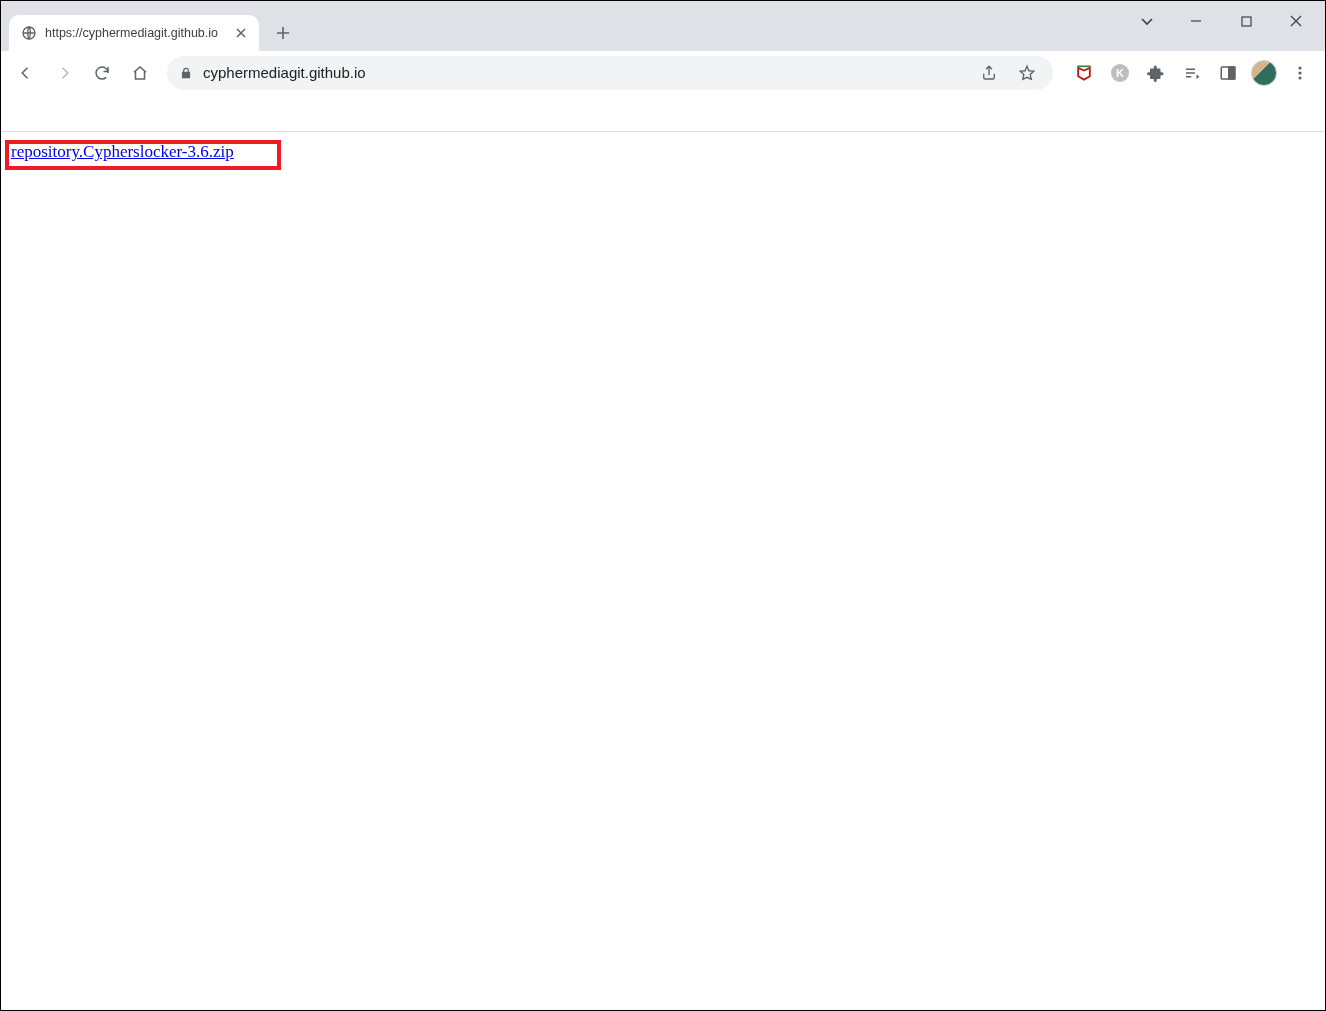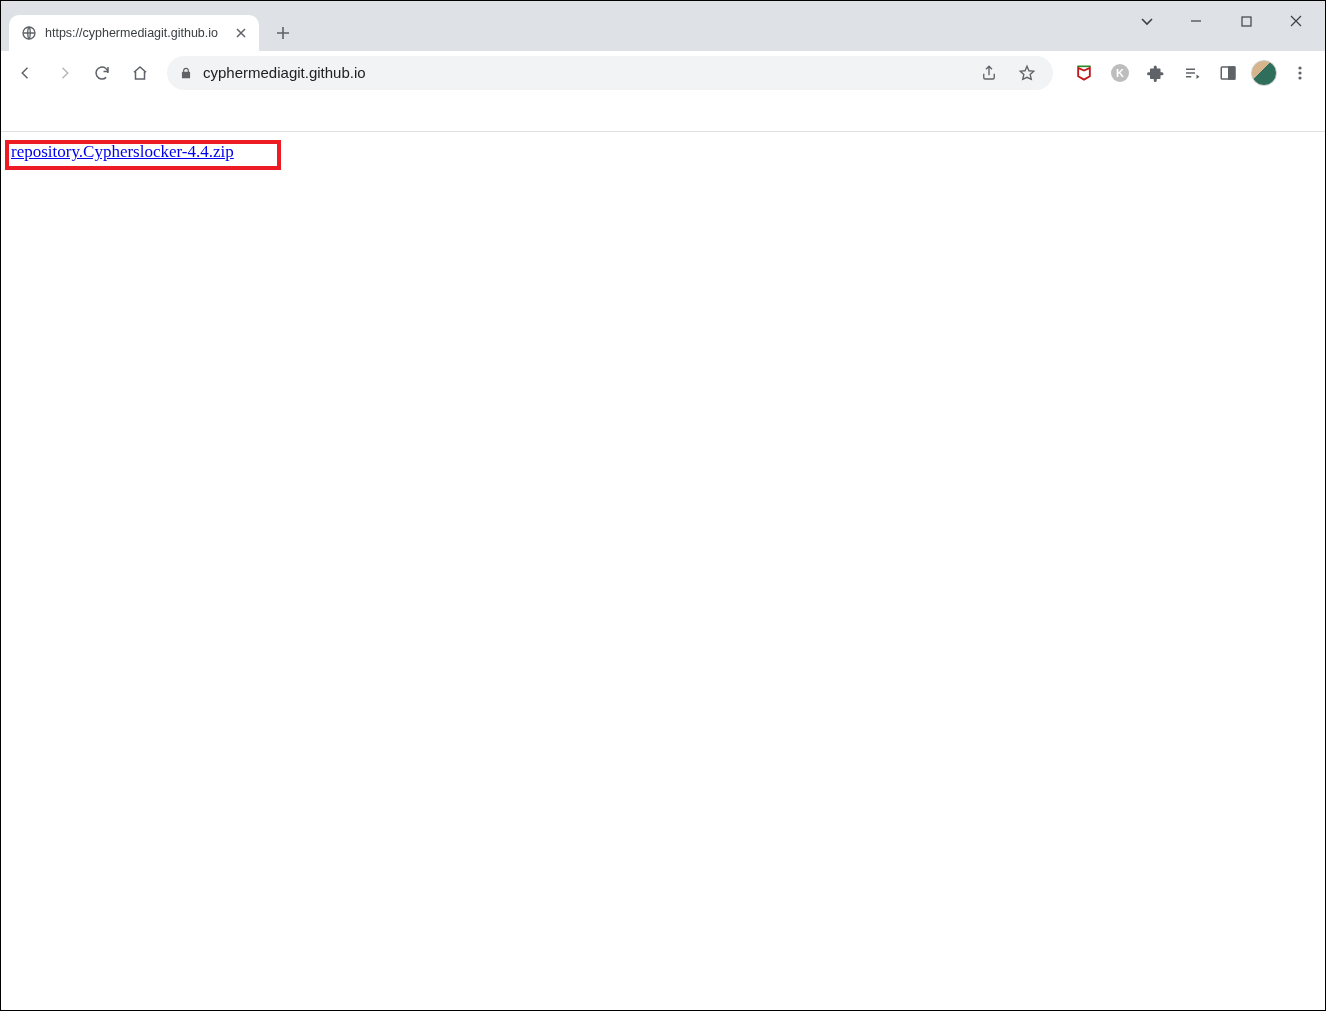--- a/index.html
+++ b/index.html
@@ -300,15 +300,15 @@
           <circle cx="8" cy="8" r="1.6"></circle>
           <circle cx="8" cy="13" r="1.6"></circle>
       </svg>
     </div>
   </div>
 </div>
 
 <div class="sep"></div>
 
 <div class="page">
-  <a href="#">repository.Cypherslocker-4.4.zip</a>
+  <a href="#">repository.Cypherslocker-3.6.zip</a>
   <div class="highlight-box"></div>
 </div>
 
 </body></html>

